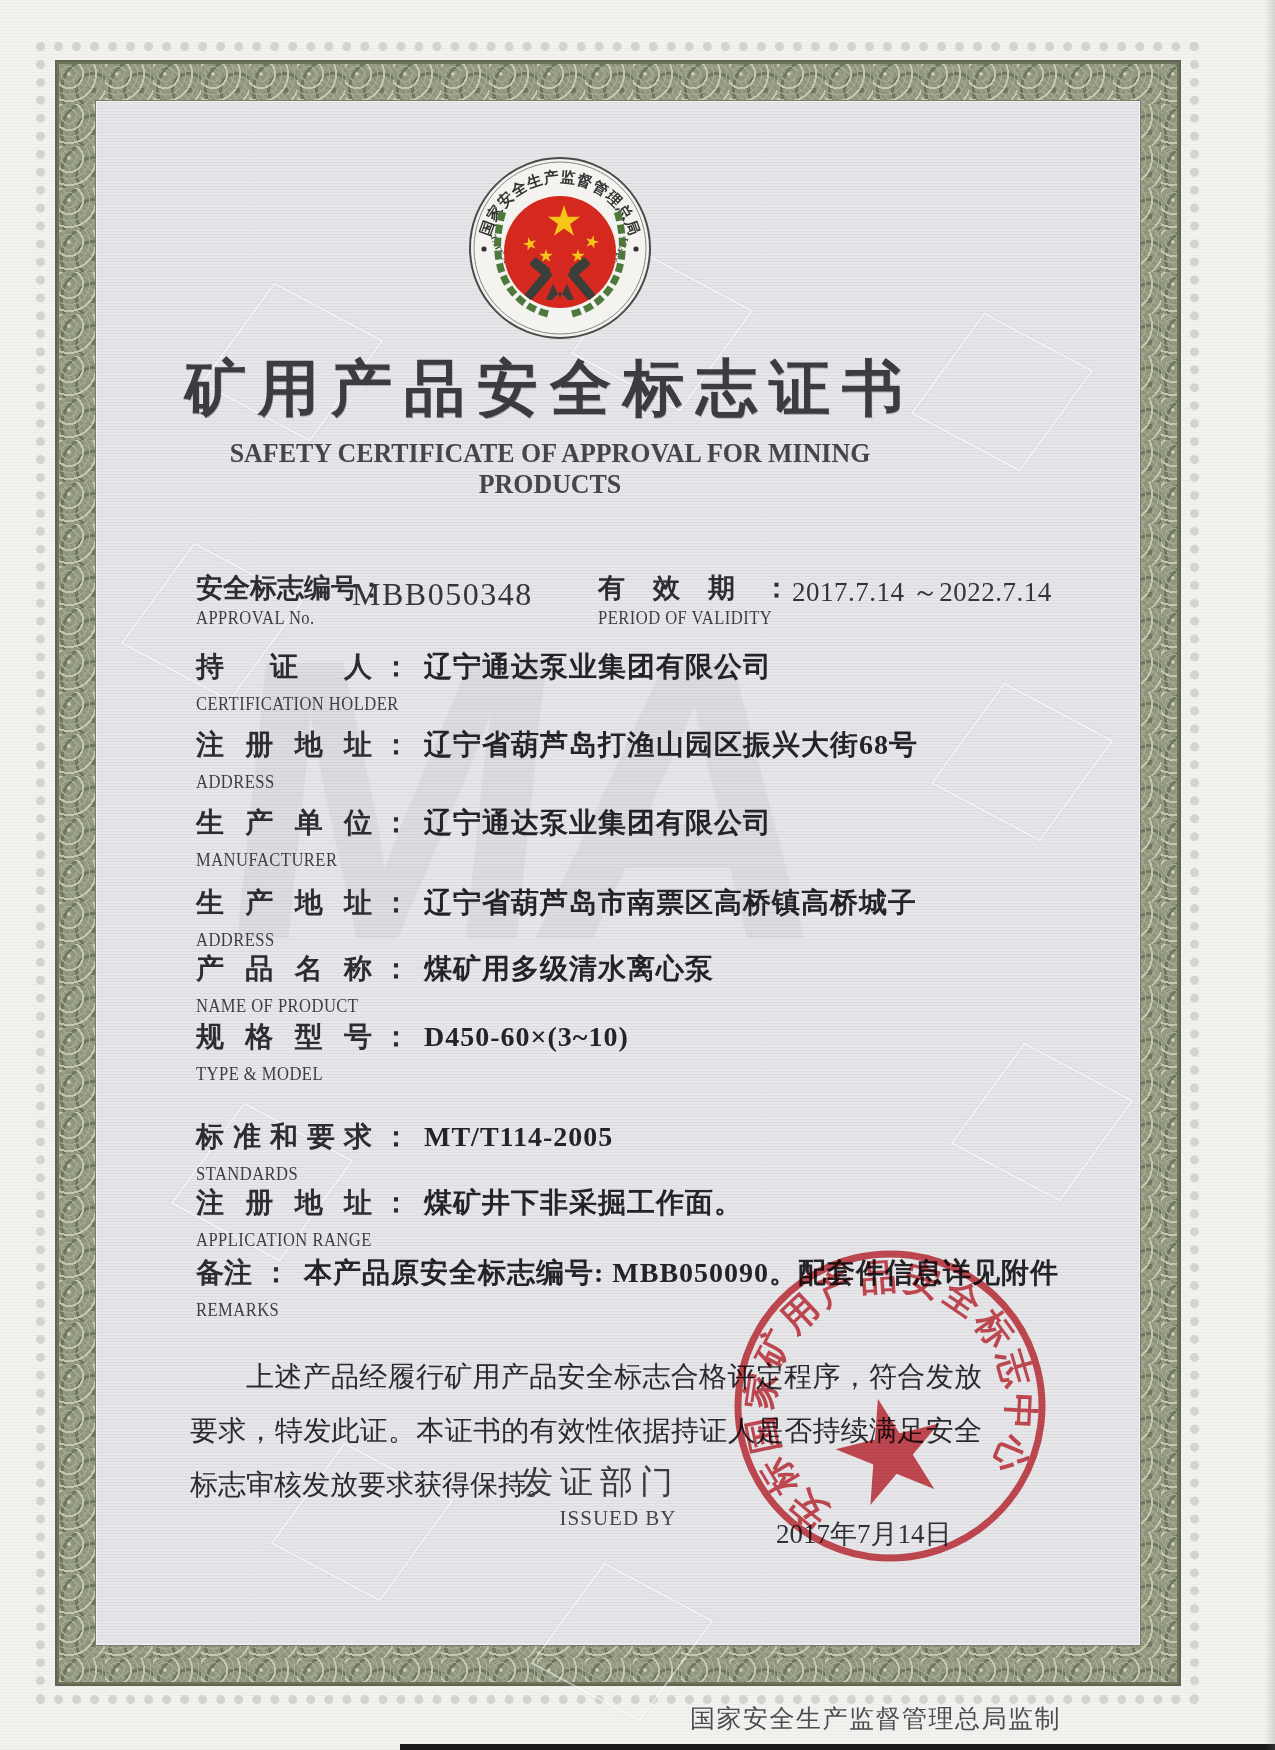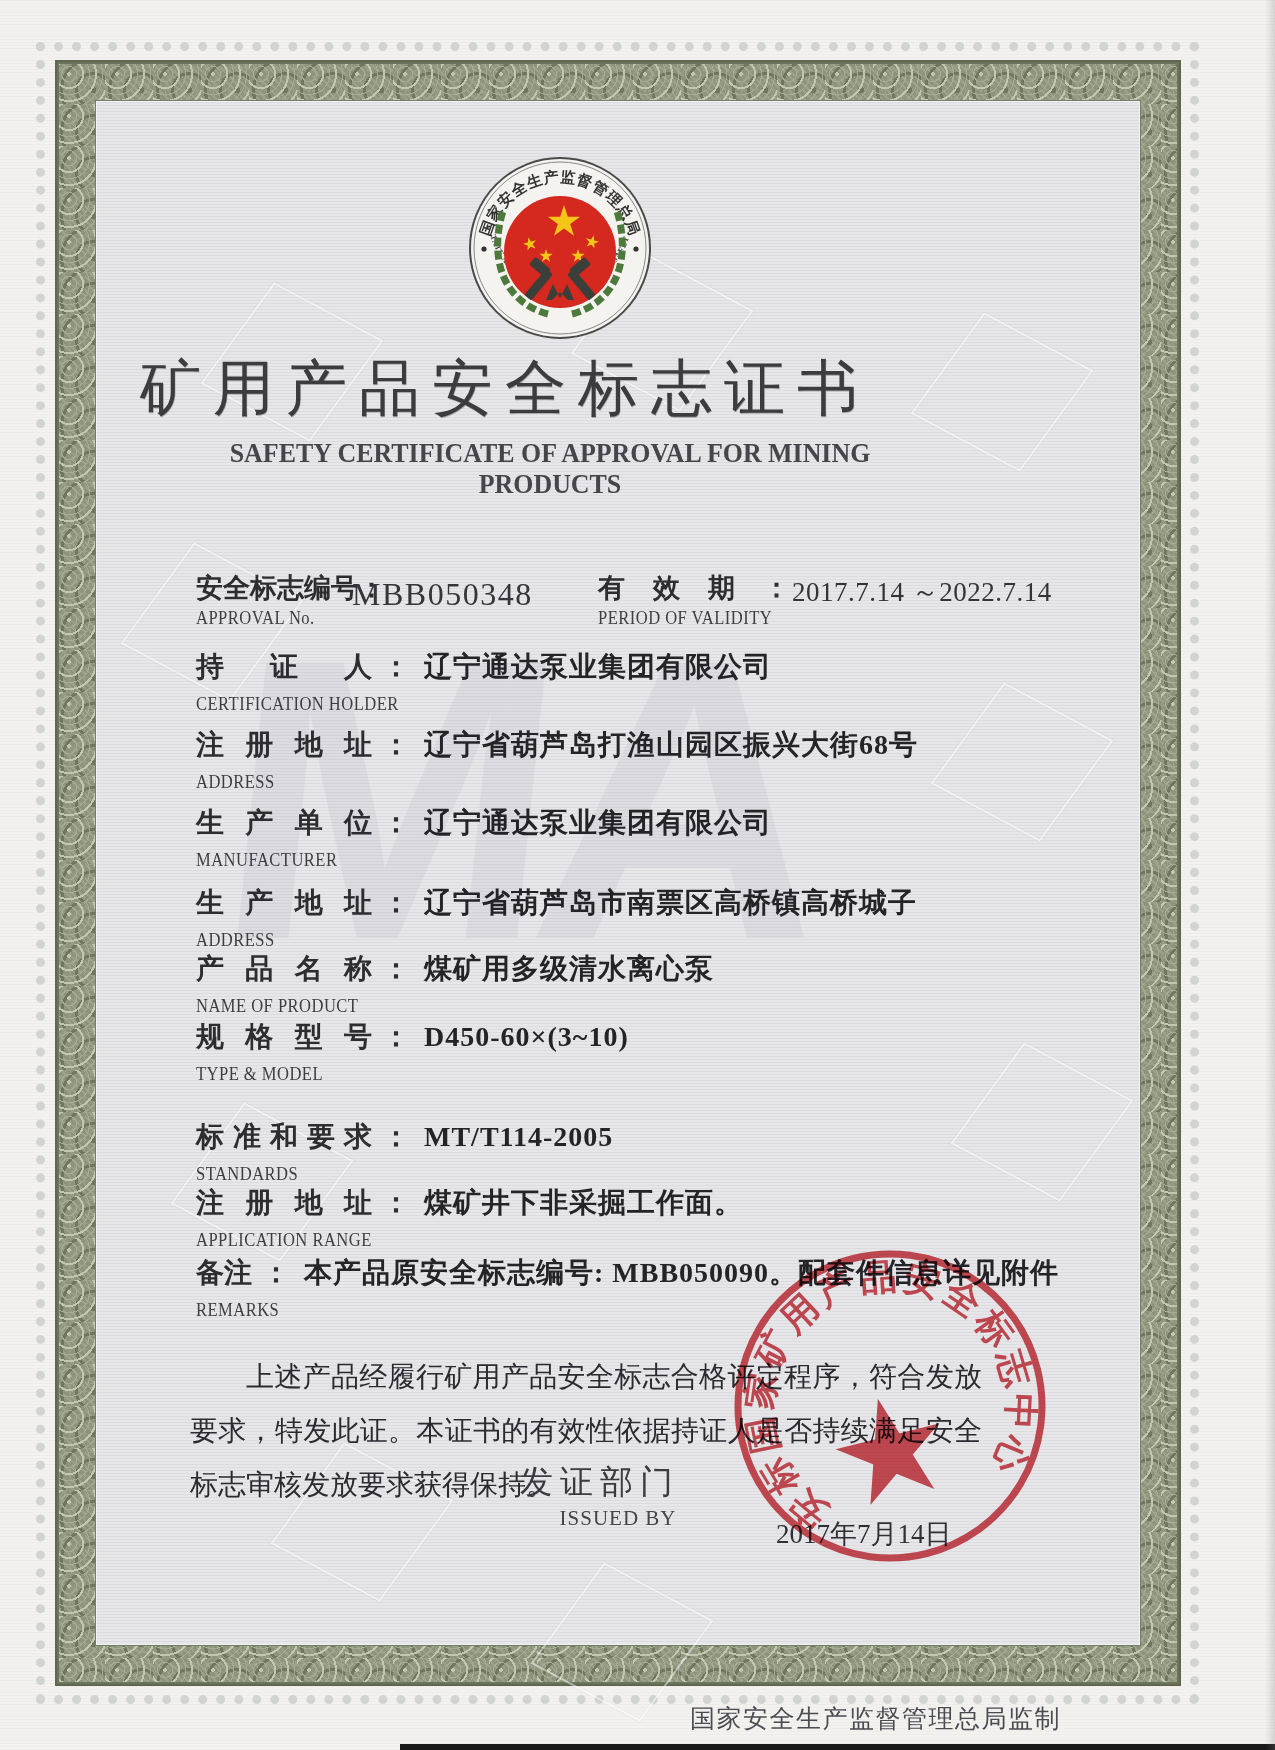--- a/index.html
+++ b/index.html
@@ -45,22 +45,22 @@
   .wm-ma{
     position:absolute; left:225px; top:600px; width:700px;
     font-family:"Liberation Sans","DejaVu Sans",sans-serif;
     font-size:400px; font-weight:bold; letter-spacing:-18px; line-height:1;
     color:rgba(95,100,120,.075); transform:skewX(-6deg);
   }
   
   .emblem{position:absolute; left:468px; top:156px; width:184px; height:184px;}
   
   .title-zh{
-    position:absolute; left:140px; top:348px; width:820px; text-align:left;
-    font-size:61px; font-weight:normal; letter-spacing:12px; color:#3b3b40;
+    position:absolute; left:140px; top:348px; width:820px; text-align:center;
+    font-size:61px; font-weight:bold; letter-spacing:12px; color:#3b3b40;
     text-shadow:.5px .5px 0 rgba(60,60,70,.35);
   }
   .title-en{
     position:absolute; left:140px; top:438px; width:820px; text-align:center;
     font-size:27px; font-weight:bold; letter-spacing:0px; color:#45454b;
     transform:scaleX(.96); transform-origin:center;
   }
   
   .lab-zh{font-size:27px; font-weight:bold; color:#2c2c31;}
   .approval-zh{position:absolute; left:196px; top:570px;}

